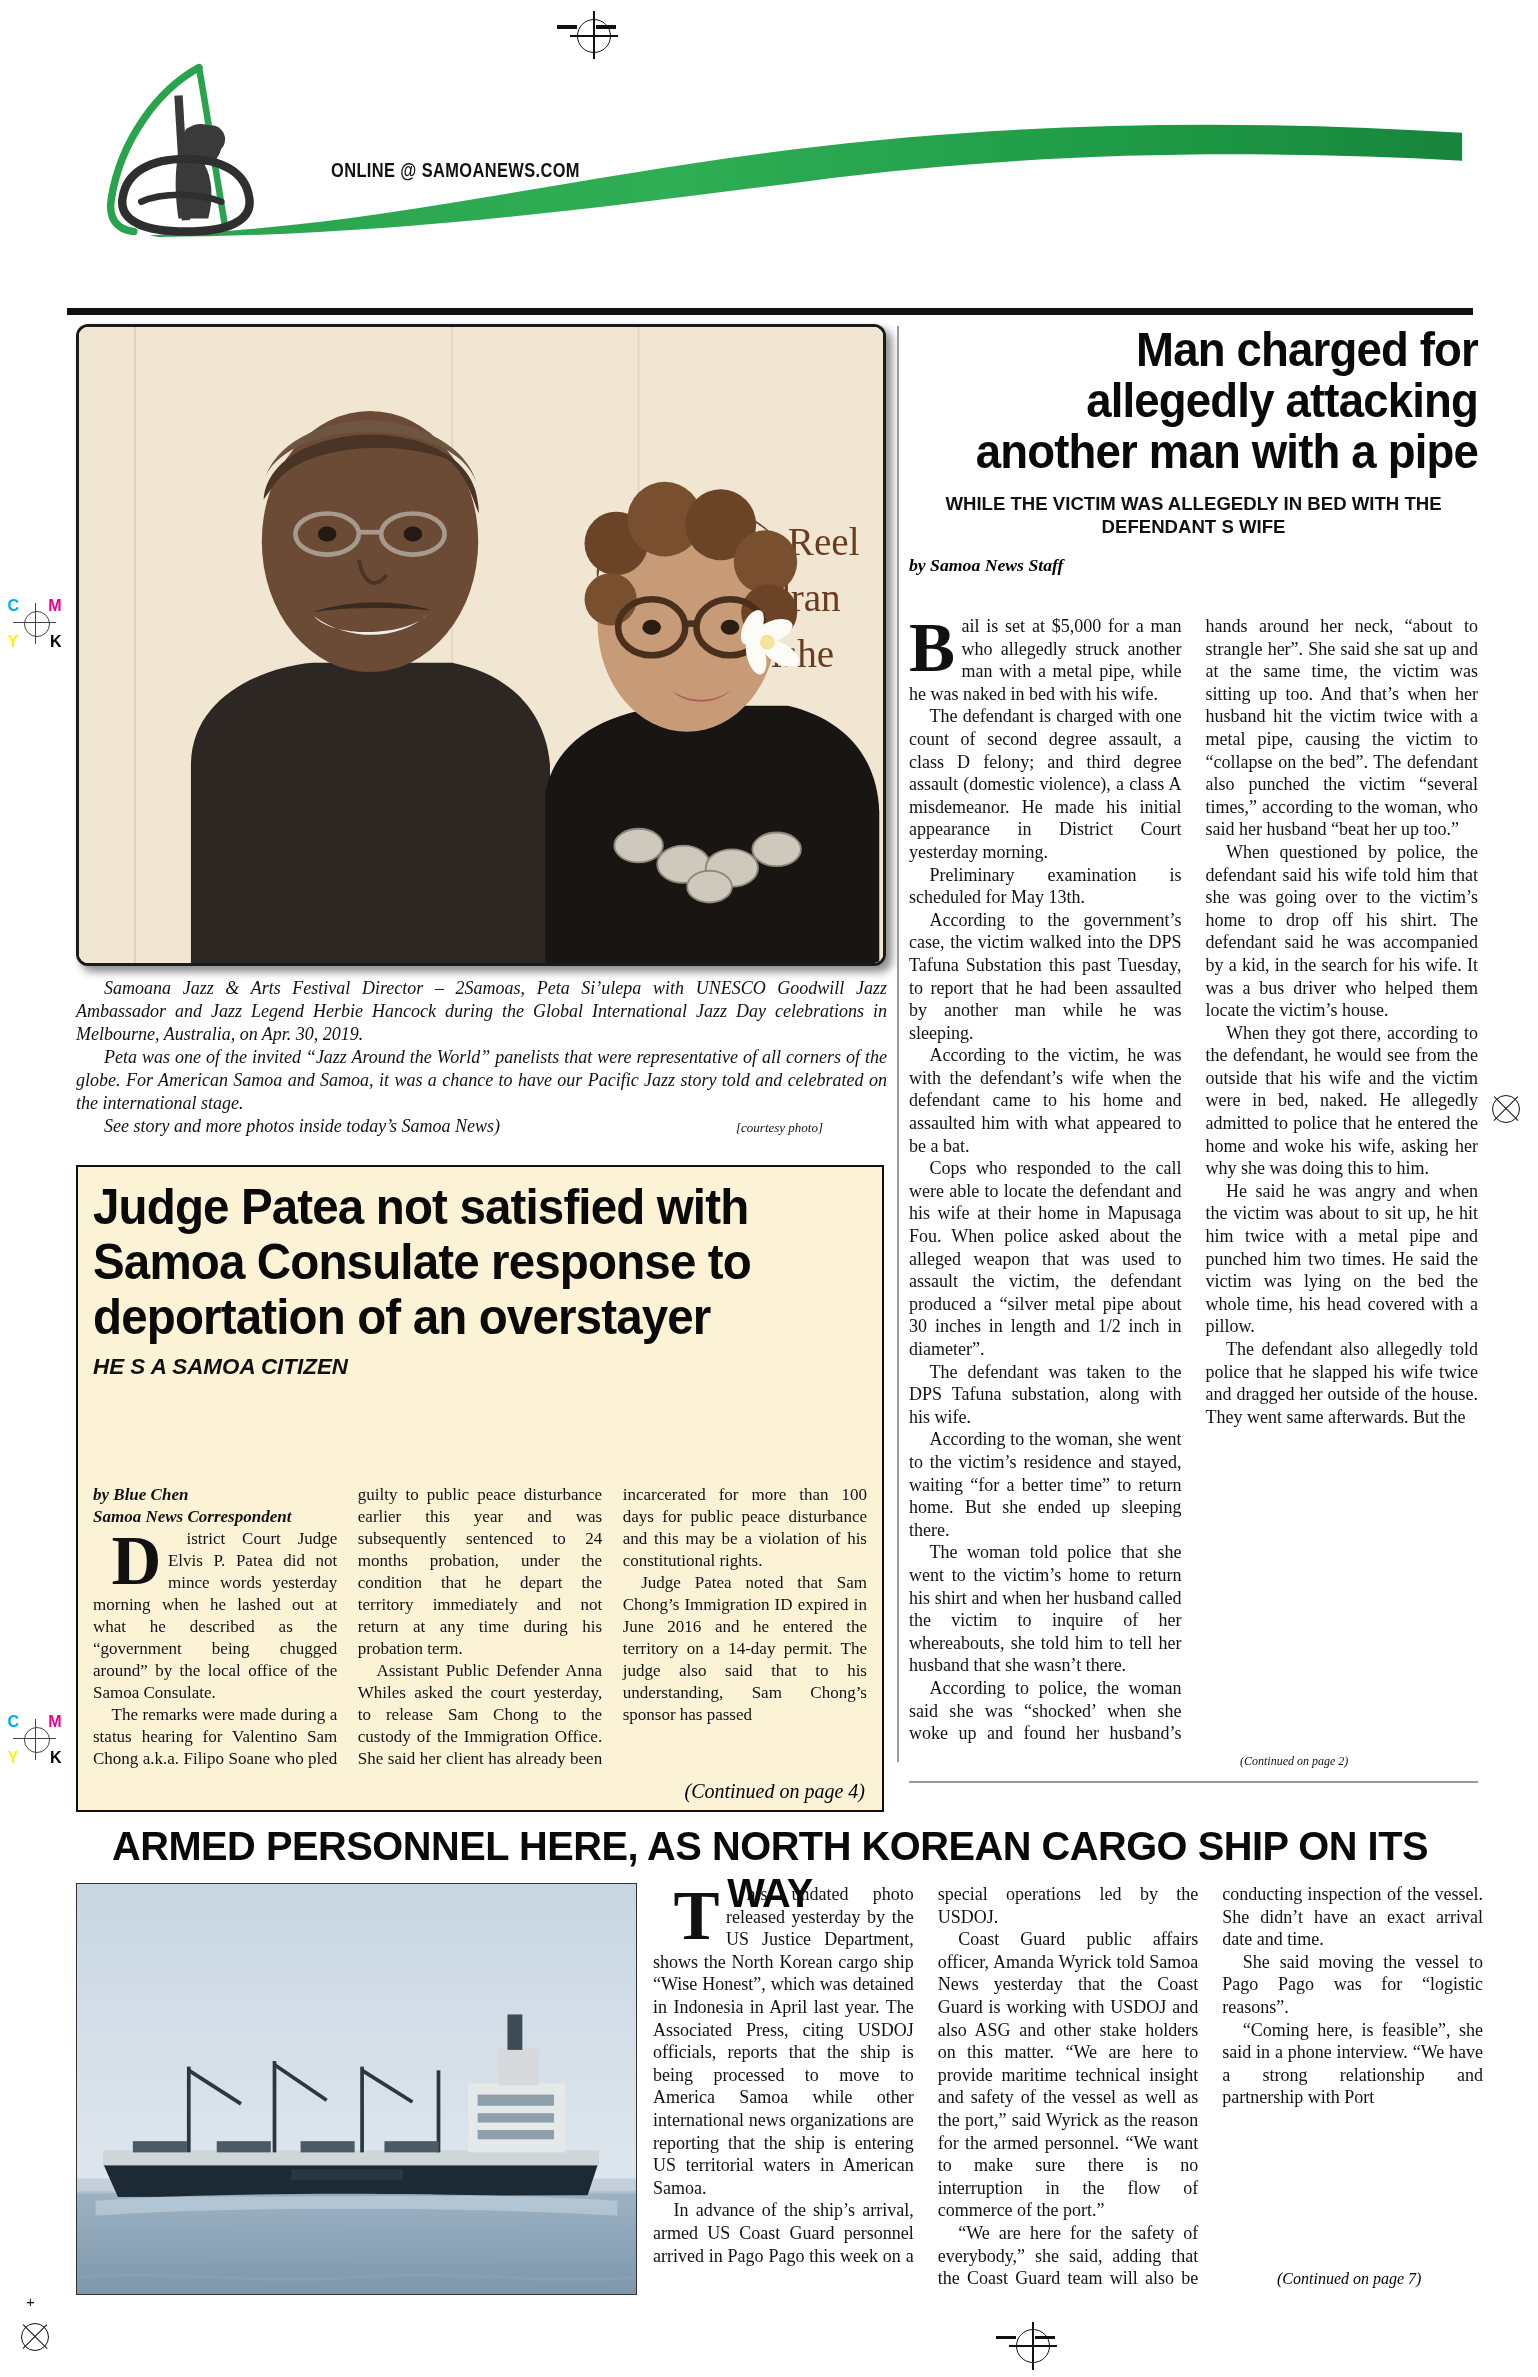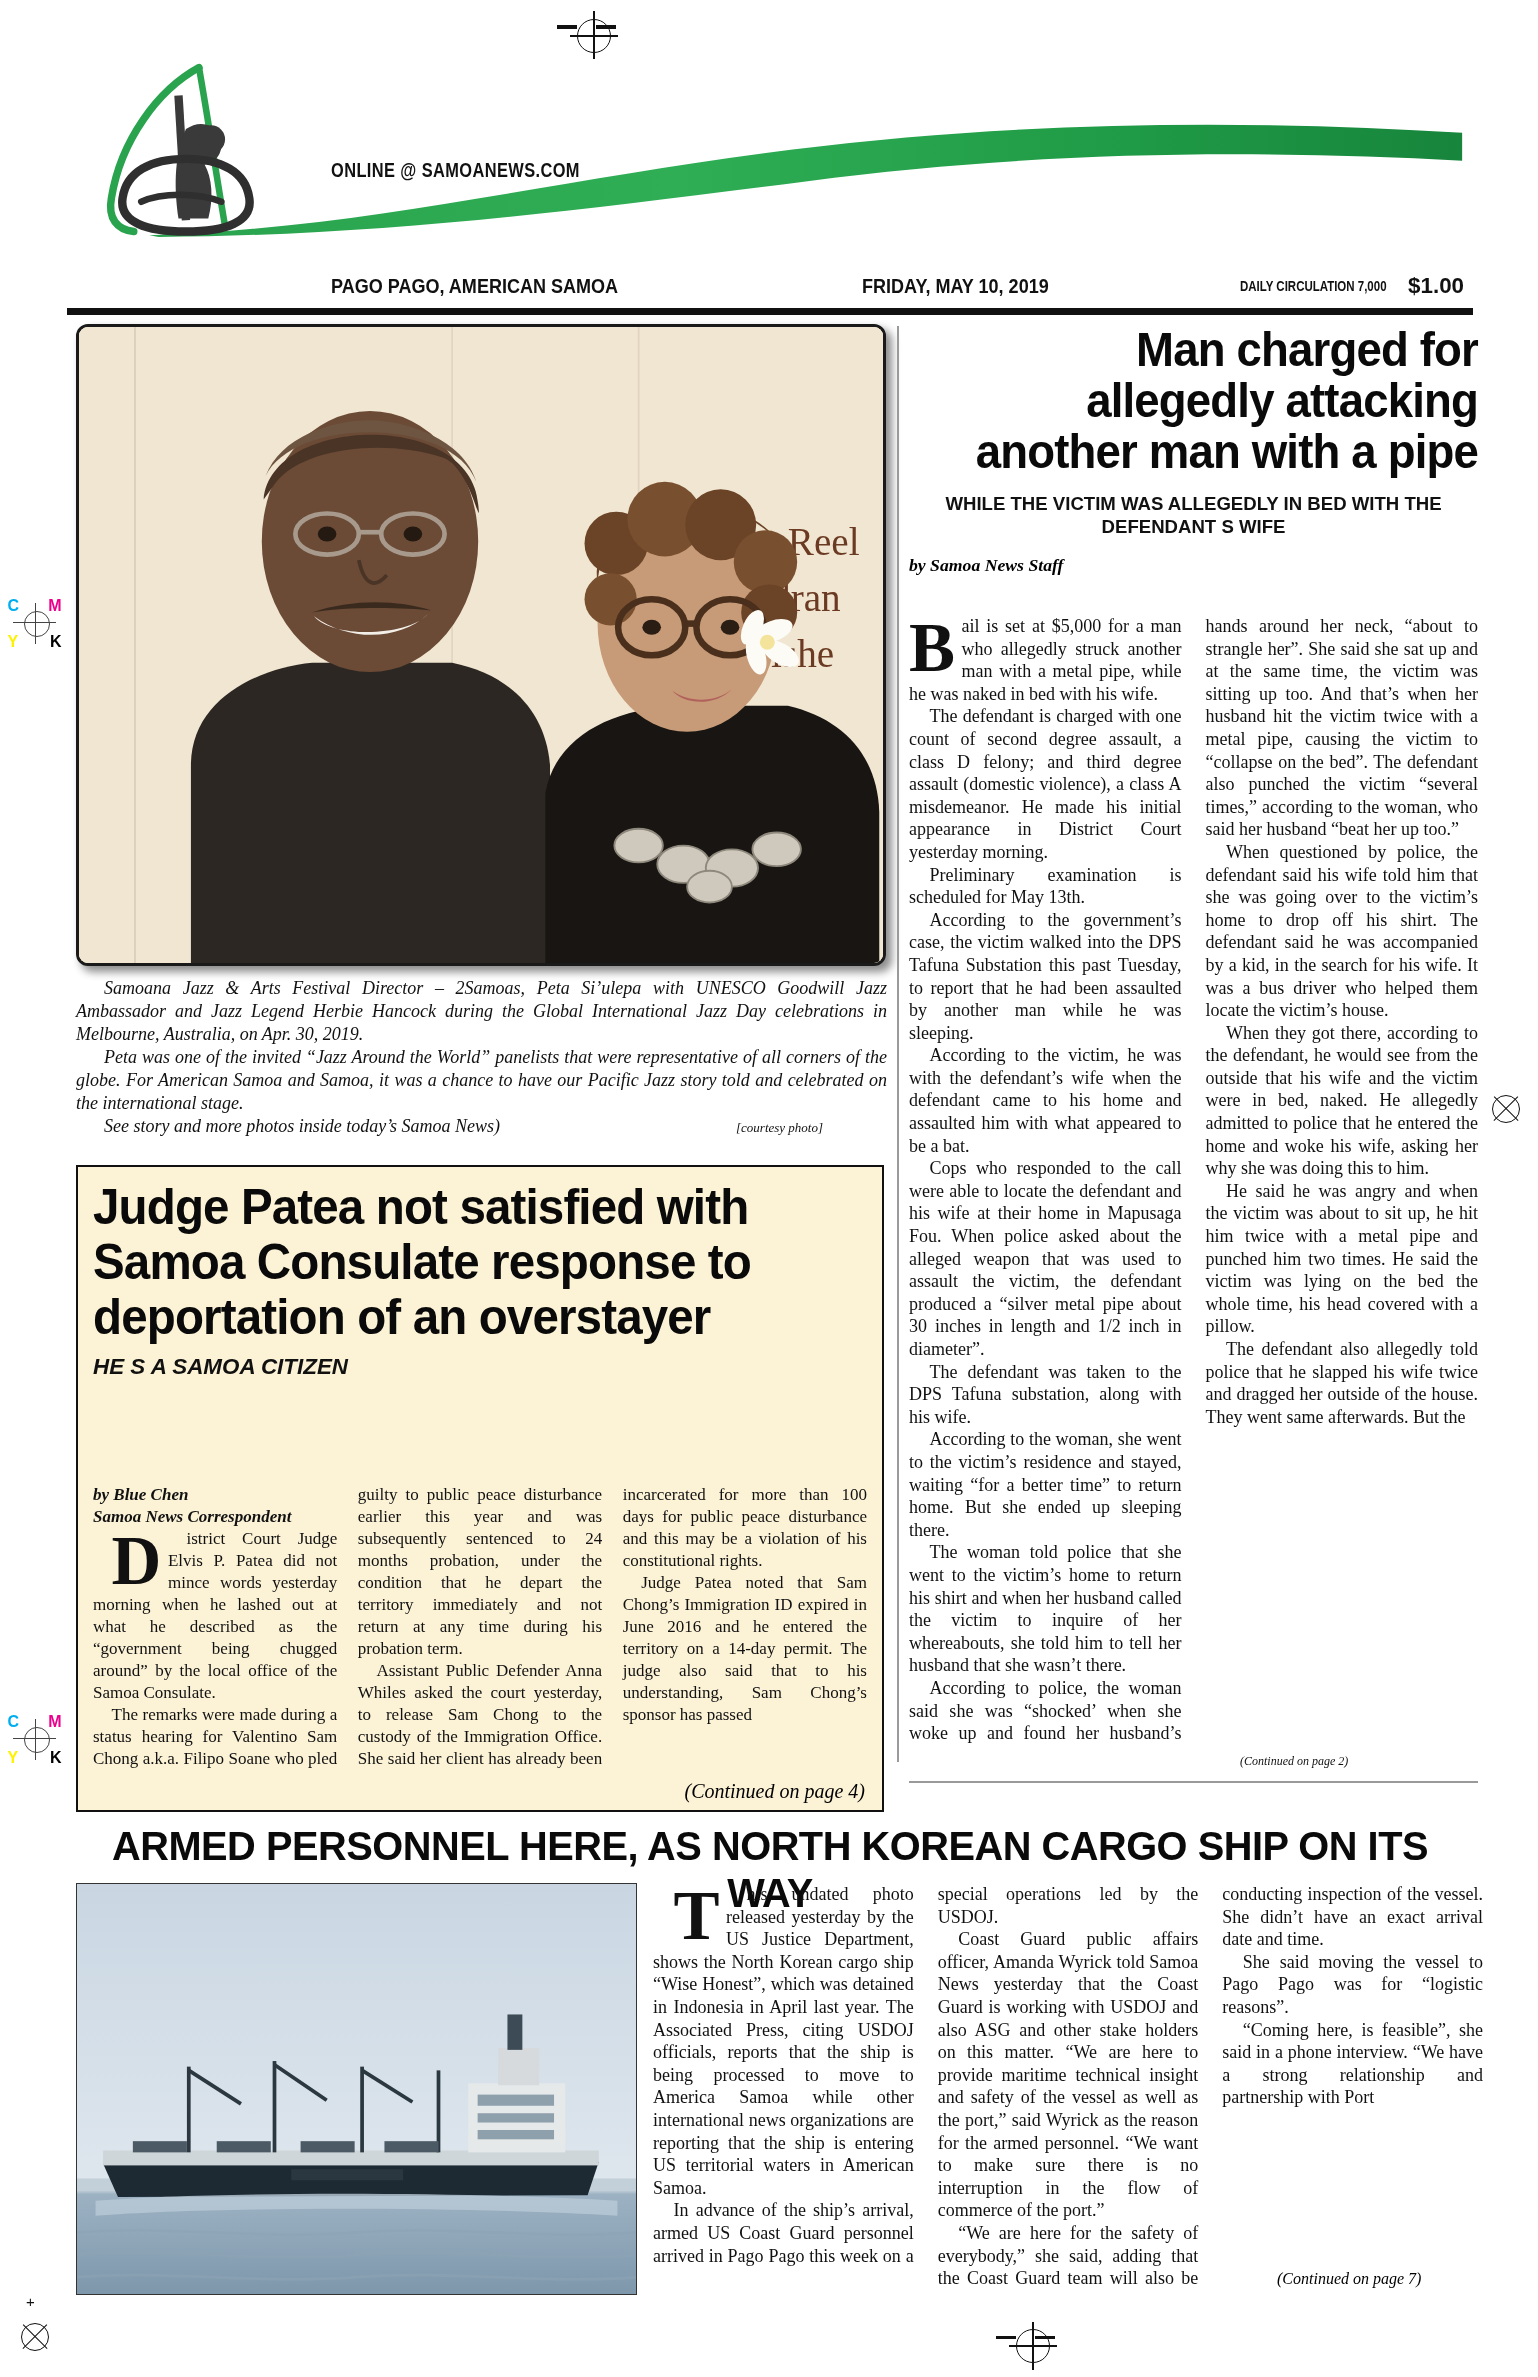--- a/index.html
+++ b/index.html
@@ -249,26 +249,20 @@
                C132,124 134,146 128,168 L96,168 C92,140 90,104 104,72 Z" fill="#3a3a3a"></path>
       <circle cx="131" cy="83" r="15" fill="#3a3a3a"></circle>
       <path d="M36,146 C40,118 66,104 104,104 C142,104 168,118 172,146
                C176,172 146,182 104,182 C62,182 32,172 36,146 Z" fill="none" stroke="#2f2f2f" stroke-width="9"></path>
       <path d="M56,150 C78,140 116,140 142,150" fill="none" stroke="#2f2f2f" stroke-width="7" stroke-linecap="round"></path>
     </svg>
 
     <div class="online-url">ONLINE @ SAMOANEWS.COM</div>
   </div>
 
-  <div class="infoline">
-    <div class="city">PAGO PAGO, AMERICAN SAMOA</div>
-    <div class="date">FRIDAY, MAY 10, 2019</div>
-    <div class="circ">DAILY CIRCULATION 7,000</div>
-    <div class="price">$1.00</div>
-  </div>
   <div class="rule-thick"></div>
 
   <div class="photo-wrap">
     <svg class="photo-inner" viewBox="0 0 862 682" preserveAspectRatio="xMidYMid slice">
       <rect width="862" height="682" fill="#efe3cf"></rect>
       <rect x="0" y="0" width="862" height="682" fill="#f1e6d2"></rect>
       <line x1="60" y1="0" x2="60" y2="682" stroke="#ddd0bb" stroke-width="2"></line>
       <line x1="400" y1="0" x2="400" y2="460" stroke="#e2d6c2" stroke-width="2"></line>
       <line x1="600" y1="0" x2="600" y2="300" stroke="#e2d6c2" stroke-width="2"></line>
       <text x="760" y="245" font-family="Liberation Serif, serif" font-size="42" fill="#6b3a22">Reel</text>

